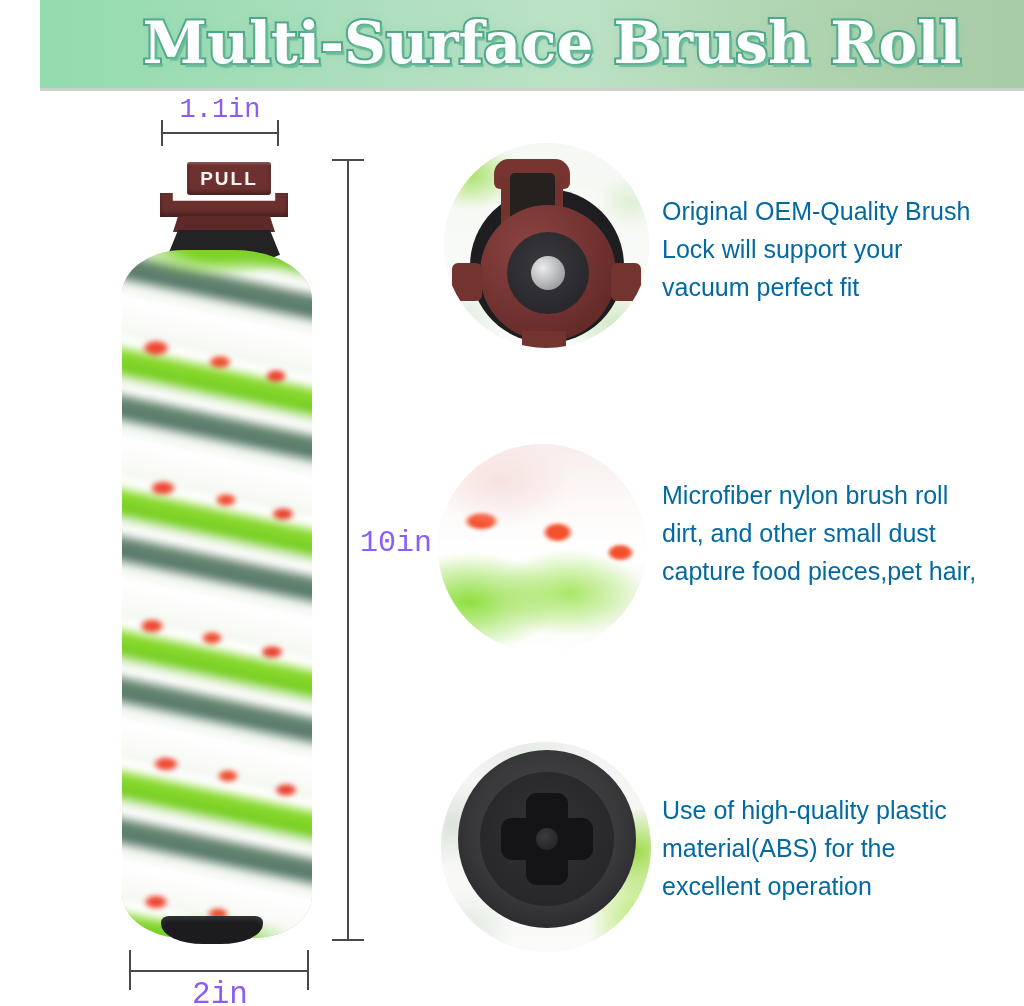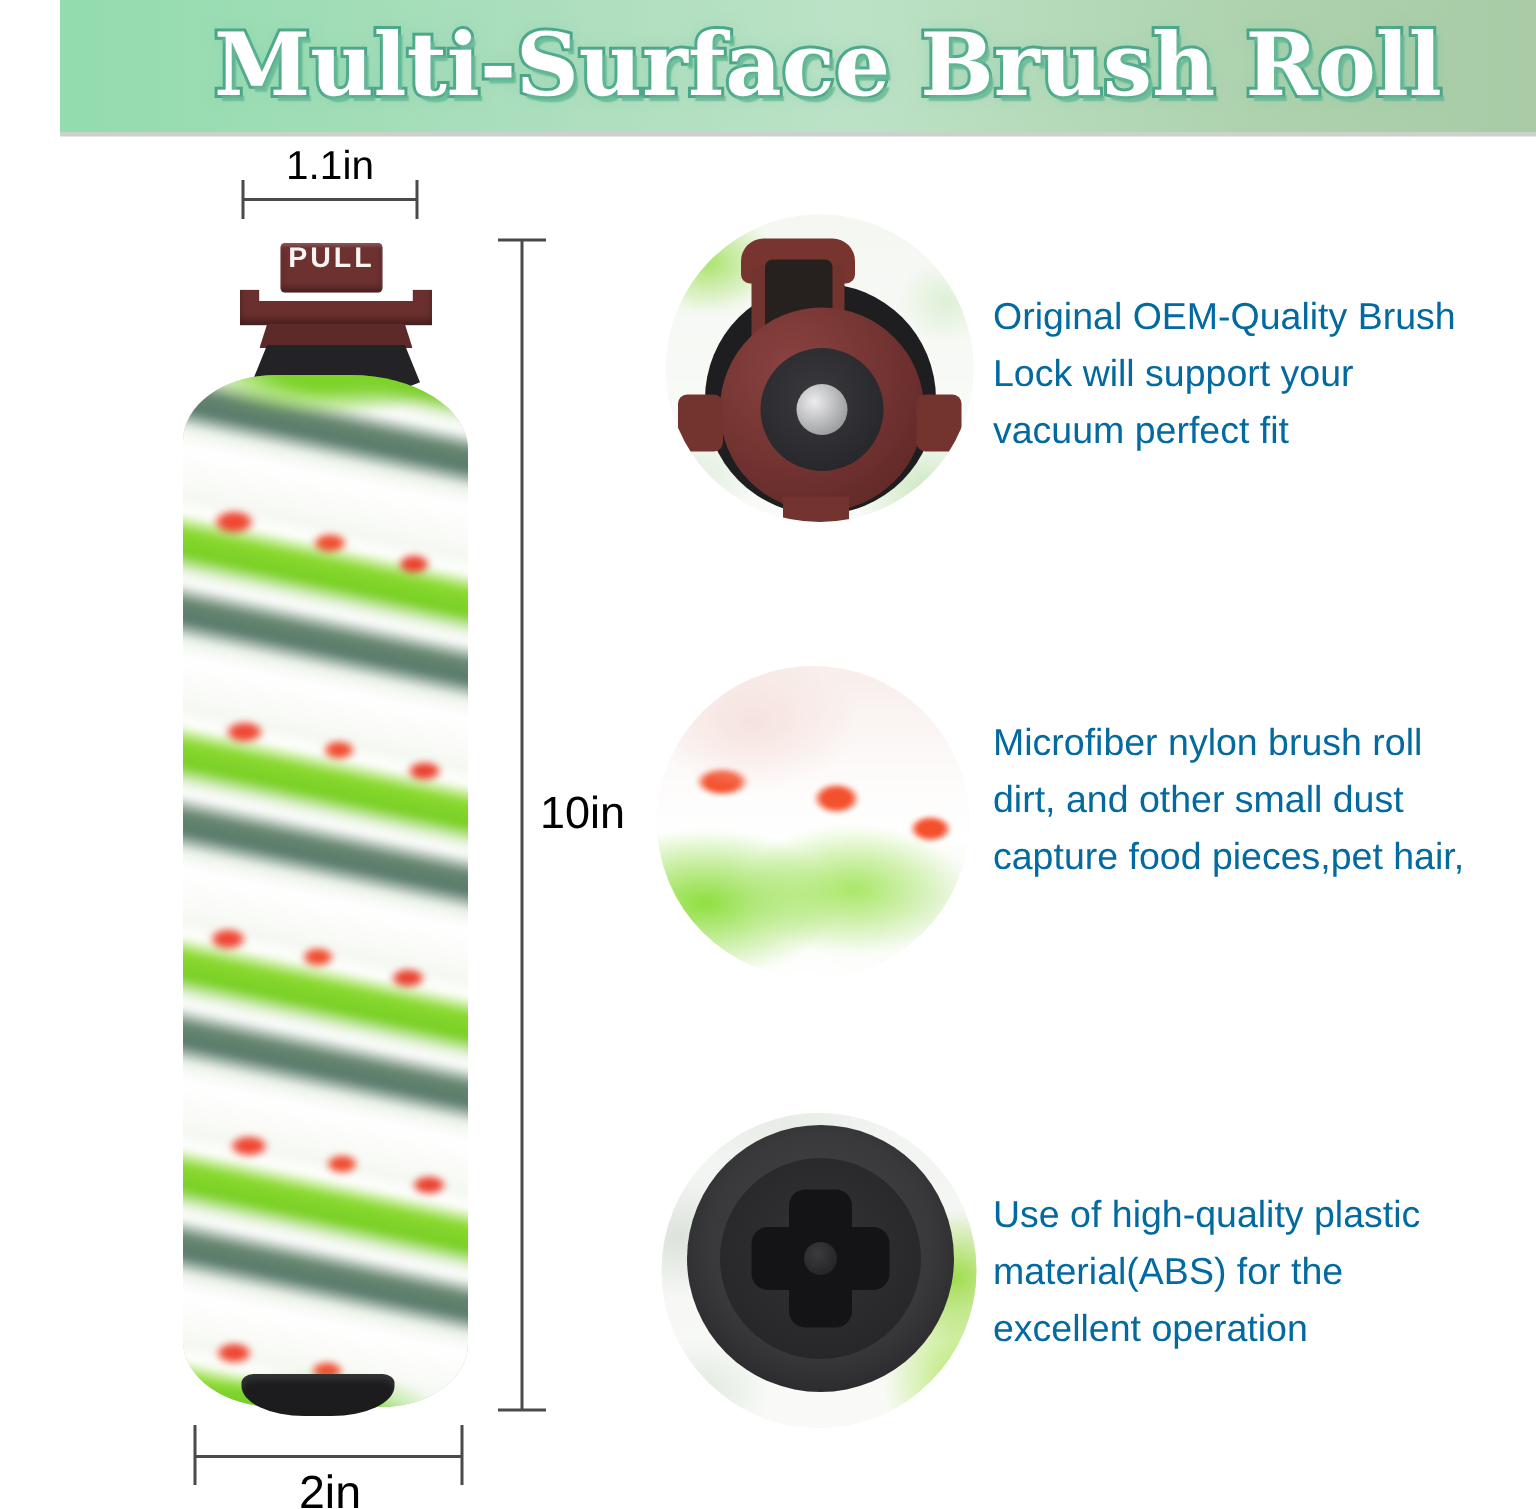--- a/index.html
+++ b/index.html
@@ -11,28 +11,28 @@
           background:linear-gradient(90deg,#92dcae 0%,#abdebd 30%,#bce2c6 52%,#aed2ad 78%,#a7caa5 100%);
           border-bottom:3px solid #ccd2cb;}
   .banner-title{position:absolute;left:0;top:7px;width:1024px;text-align:center;white-space:nowrap;
           font-family:"DejaVu Serif","Liberation Serif",serif;font-weight:bold;font-size:58px;line-height:72px;
           color:#ffffff;letter-spacing:0px;
           -webkit-text-stroke:4px #46a384;paint-order:stroke fill;
           text-shadow:3px 4px 1px rgba(102,185,150,0.85),0 0 10px rgba(120,200,165,0.55);}
 
   
   .dim{position:absolute;background:#4a4a4a;}
-  .dim-label{position:absolute;color:#000000;}
+  .dim-label{position:absolute;color:#8b5cf6;font-family:Liberation Mono, monospace;}
   .lbl-top{left:116px;top:95px;width:128px;text-align:center;font-size:27px;}
   .lbl-h{left:320px;top:526px;font-size:30px;text-align:right;}
   .lbl-bot{left:128px;top:977px;width:104px;text-align:center;font-size:31px;}
 
   
-  .pull-tab{position:absolute;left:147px;top:162px;width:68px;height:33px;background:#6d3130;border-radius:3px;
-            display:flex;justify-content:center;
+  .pull-tab{position:absolute;left:147px;top:162px;width:84px;height:33px;background:#6d3130;border-radius:3px;
+            display:flex;align-items:center;justify-content:center;
             box-shadow:inset 0 2px 2px rgba(255,255,255,.18), inset 0 -3px 4px rgba(0,0,0,.35);}
   .pull-txt{color:#f6f4f2;font-weight:bold;font-size:19px;letter-spacing:2px;}
   .cap-flange{position:absolute;left:120px;top:193px;width:128px;height:24px;background:#6b302e;
             clip-path:polygon(0 0,10% 0,10% 32%,90% 32%,90% 0,100% 0,100% 100%,0 100%);
             box-shadow:inset 0 -4px 5px rgba(0,0,0,.35);}
   .cap-neck{position:absolute;left:133px;top:216px;width:102px;height:16px;background:#5e2a29;
             clip-path:polygon(5% 0,95% 0,100% 100%,0 100%);}
   .cap-collar{position:absolute;left:128px;top:230px;width:112px;height:31px;background:#232326;
             clip-path:polygon(9% 0,91% 0,100% 80%,86% 100%,14% 100%,0 80%);}
   .cap-bottom{position:absolute;left:121px;top:916px;width:102px;height:28px;background:#1c1c1f;

